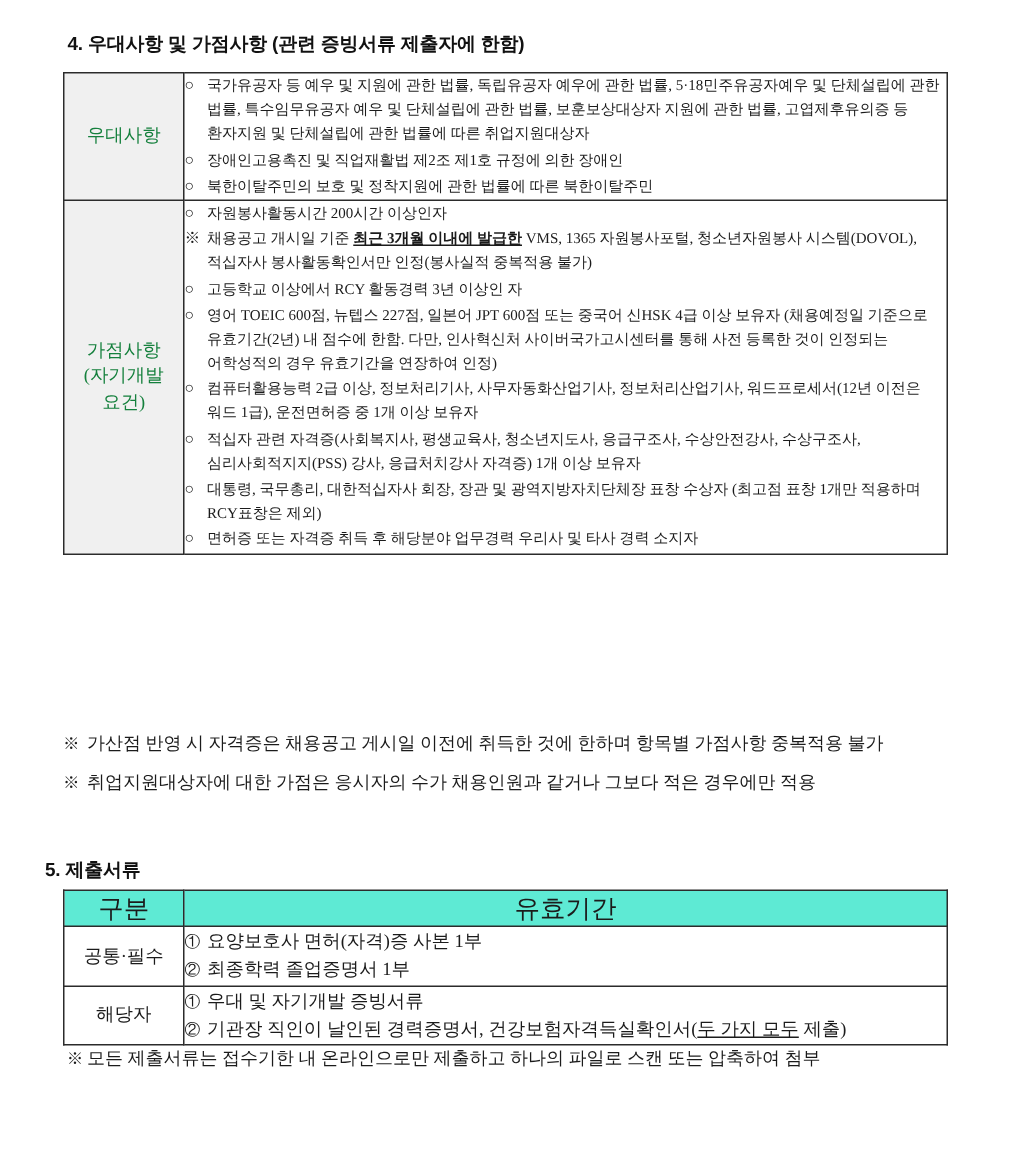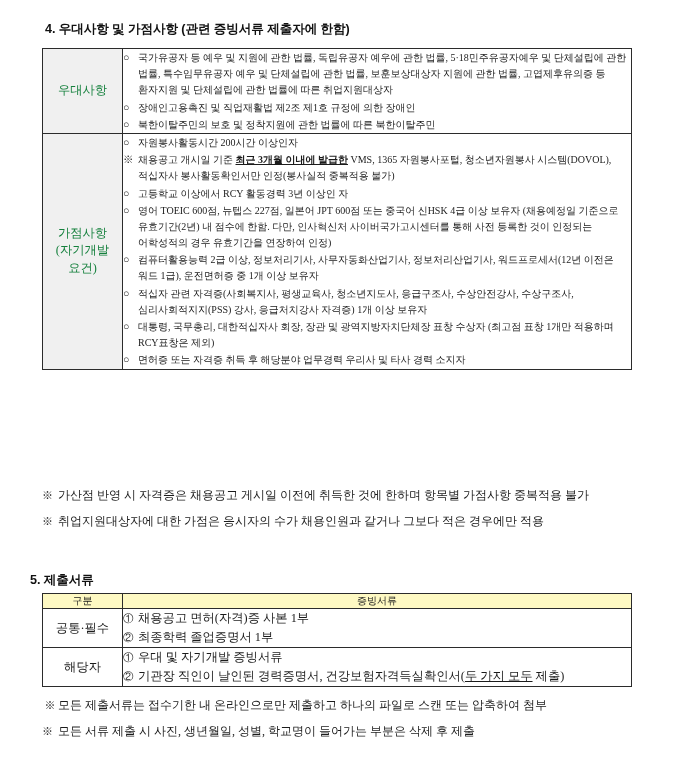--- a/index.html
+++ b/index.html
@@ -97,24 +97,24 @@
   .item .bullet.ref::before { content: "\203B"; }
   .item .bullet.n1::before { content: "\2460"; }
   .item .bullet.n2::before { content: "\2461"; }
   .item .itxt { text-indent: 0; }
 
   .bu { font-weight: bold; text-decoration: underline; }
   .un { text-decoration: underline; }
 
   
   .doc-th {
-    background: #fef9c3;
+    background: #5eead4;
     text-align: center;
     font-weight: normal;
-    font-size: 10px;
+    font-size: 17px;
     padding: 2px 0 3px 0;
   }
   .doc-label {
     background: #ffffff;
     text-align: center;
     font-size: 12.3px;
     padding: 4px 2px;
     width: 80px;
     margin-left: 12px;
   }
@@ -219,29 +219,29 @@
   <div class="sec-heading" id="heading-5">5. 제출서류</div>
 
   <table class="doc-table" id="table-documents">
     <colgroup>
         <col style="width:80px">
         <col style="width:509px">
       </colgroup>
     <thead>
       <tr>
         <th class="doc-th">구분</th>
-        <th class="doc-th">증빙서류</th>
+        <th class="doc-th">유효기간</th>
       </tr>
     </thead>
     <tbody>
       <tr>
         <td class="doc-label">공통·필수</td>
         <td class="doc-content">
           <span class="item">
-            <span class="bullet n1"></span><span class="itxt">채용공고 면허(자격)증 사본 1부</span>
+            <span class="bullet n1"></span><span class="itxt">요양보호사 면허(자격)증 사본 1부</span>
           </span>
           <span class="item">
             <span class="bullet n2"></span><span class="itxt">최종학력 졸업증명서 1부</span>
           </span>
         </td>
       </tr>
       <tr>
         <td class="doc-label">해당자</td>
         <td class="doc-content">
           <span class="item">
@@ -251,17 +251,14 @@
             <span class="bullet n2"></span><span class="itxt"><span>기관장 직인이 날인된 경력증명서, 건강보험자격득실확인서(</span><span class="un">두 가지 모두</span><span> 제출)</span></span>
           </span>
         </td>
       </tr>
     </tbody>
   </table>
 
   <div class="note" id="note-c">
     <span class="nb"></span><span class="ntxt">모든 제출서류는 접수기한 내 온라인으로만 제출하고 하나의 파일로 스캔 또는 압축하여 첨부</span>
   </div>
-  <div class="note" id="note-d">
-    <span class="nb"></span><span class="ntxt">모든 서류 제출 시 사진, 생년월일, 성별, 학교명이 들어가는 부분은 삭제 후 제출</span>
-  </div>
 
 </div>
 
 </body></html>

